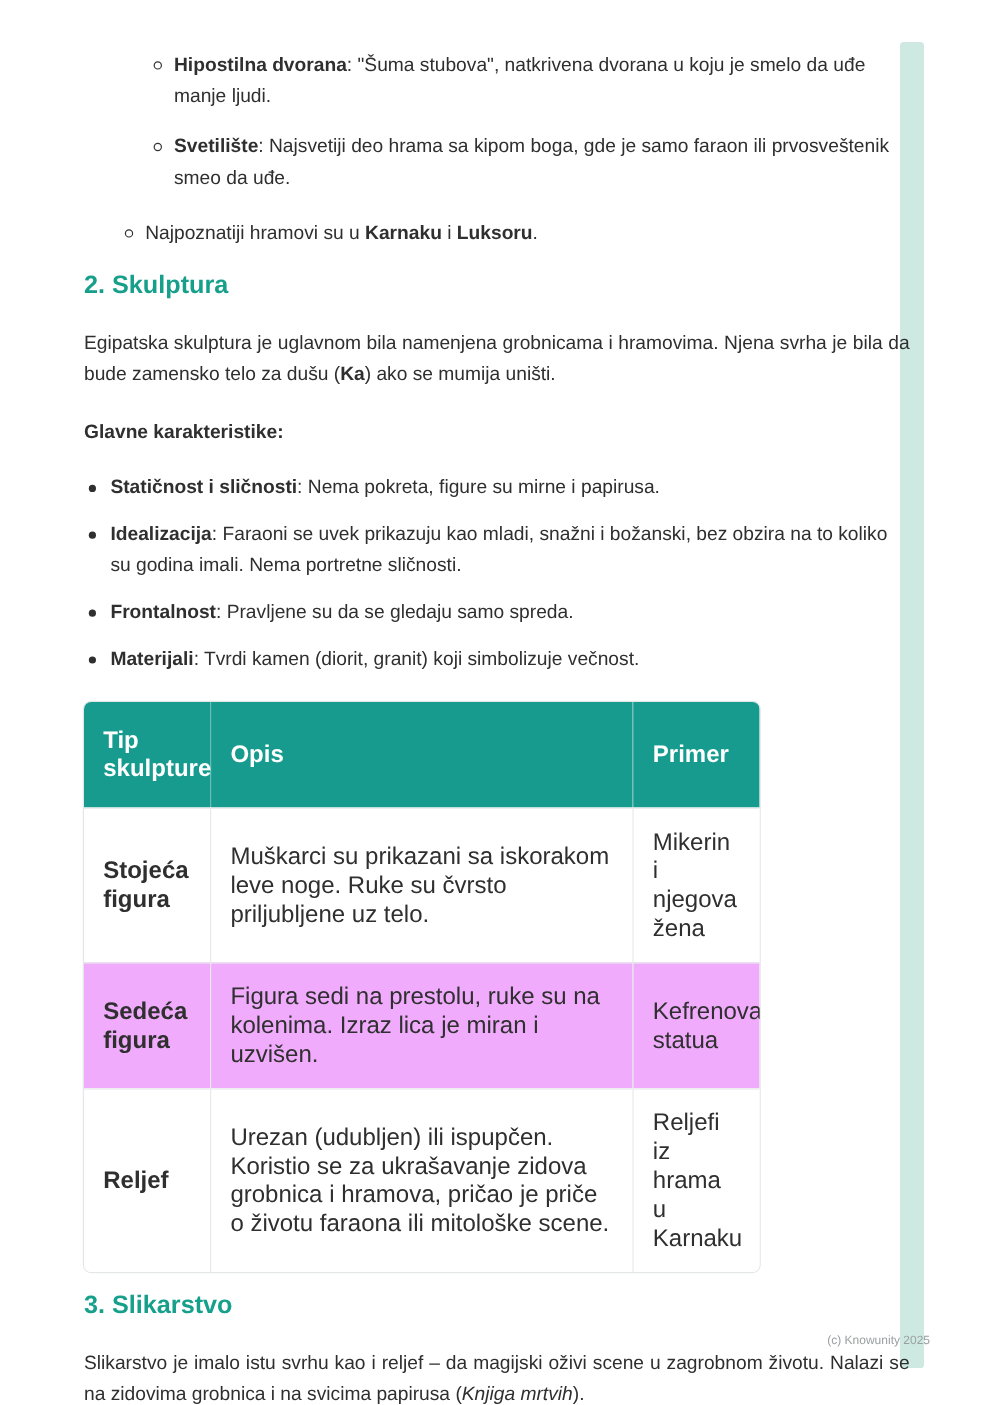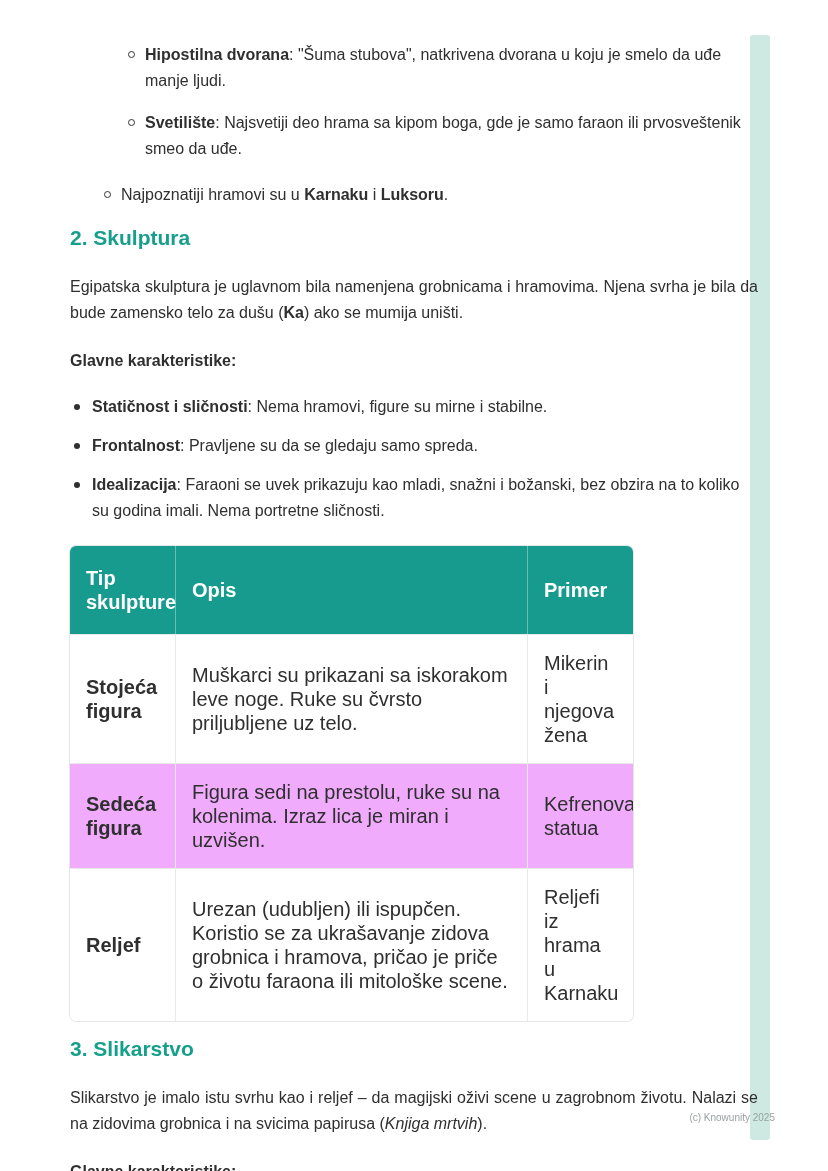--- a/index.html
+++ b/index.html
@@ -143,27 +143,30 @@
     <h2 class="section-title">2. Skulptura</h2>
 
     <p class="para justify">
       <span>Egipatska skulptura je uglavnom bila namenjena grobnicama i hramovima. Njena svrha je bila da bude zamensko telo za dušu (</span><strong>Ka</strong><span>) ako se mumija uništi.</span>
     </p>
 
     <p class="bold-line">Glavne karakteristike:</p>
 
     <ul class="disc-list">
       <li>
-        <strong>Statičnost i sličnosti</strong><span>: Nema hramovi, figure su mirne i stabilne.</span>
+        <strong>Statičnost i sličnosti</strong><span>: Nema pokreta, figure su mirne i papirusa.</span>
+      </li>
+      <li>
+        <strong>Idealizacija</strong><span>: Faraoni se uvek prikazuju kao mladi, snažni i božanski, bez obzira na to koliko su godina imali. Nema portretne sličnosti.</span>
       </li>
       <li>
         <strong>Frontalnost</strong><span>: Pravljene su da se gledaju samo spreda.</span>
       </li>
       <li>
-        <strong>Idealizacija</strong><span>: Faraoni se uvek prikazuju kao mladi, snažni i božanski, bez obzira na to koliko su godina imali. Nema portretne sličnosti.</span>
+        <strong>Materijali</strong><span>: Tvrdi kamen (diorit, granit) koji simbolizuje večnost.</span>
       </li>
     </ul>
 
     <div class="table-wrap">
       <table class="sk-table">
         <colgroup>
             <col class="c1">
             <col class="c2">
             <col class="c3">
           </colgroup>

